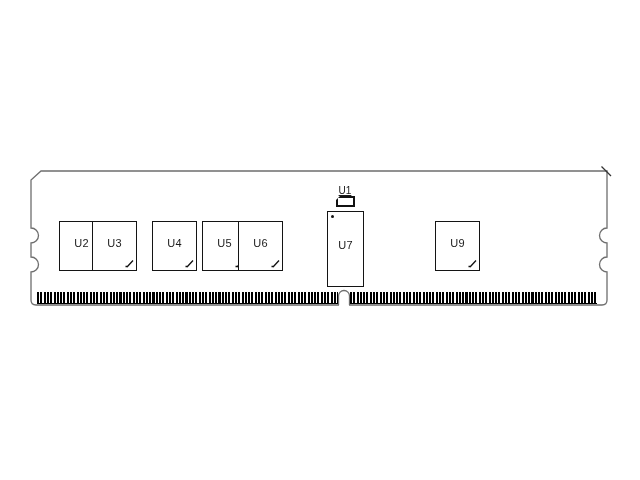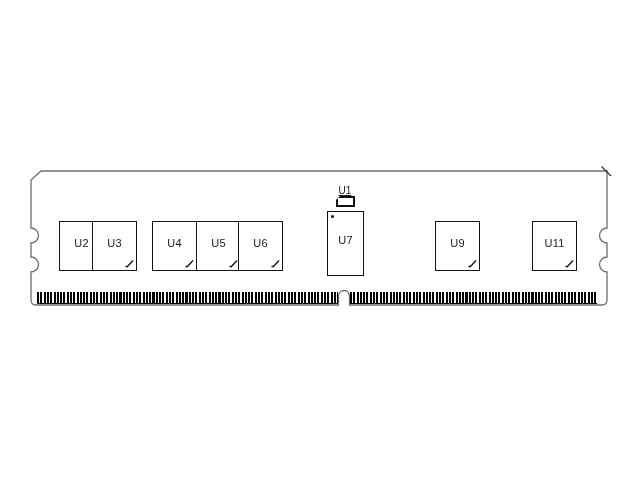--- a/index.html
+++ b/index.html
@@ -23,21 +23,21 @@
   .chip{
     position:absolute;box-sizing:border-box;
     border:1.6px solid #141414;background:#fff;z-index:2;
     display:flex;align-items:center;justify-content:center;
   }
   .chip-small{top:221px;width:45px;height:50px;}
   .chip-label{
     font-size:11px;color:#1a1a1a;letter-spacing:.2px;
     transform:translateY(-3px);
   }
-  .chip-tall{left:327px;top:211px;width:37px;height:65px;}
+  .chip-tall{left:327px;top:211px;width:37px;height:76px;}
   .chip-tall .chip-label{transform:translateY(-4.5px);}
   .pin1-dot{
     position:absolute;left:3px;top:3px;width:3px;height:3px;
     border-radius:50%;background:#141414;
   }
   .corner-mark{position:absolute;right:2px;bottom:2px;width:9px;height:9px;}
   
   .u1-label{
     position:absolute;left:333px;top:185px;width:24px;z-index:2;
     font-size:10px;color:#1a1a1a;text-align:center;
@@ -87,21 +87,21 @@
     <svg class="corner-mark" viewBox="0 0 9 9">
       <path d="M0.5,7.5 L3,7.5 M2,8 L8,1.5" stroke="#111" stroke-width="1.3" fill="none"></path>
       </svg>
   </div>
   <div class="chip chip-small" style="left:152px">
     <span class="chip-label">U4</span>
     <svg class="corner-mark" viewBox="0 0 9 9">
       <path d="M0.5,7.5 L3,7.5 M2,8 L8,1.5" stroke="#111" stroke-width="1.3" fill="none"></path>
       </svg>
   </div>
-  <div class="chip chip-small" style="left:196px">
+  <div class="chip chip-small" style="left:202px">
     <span class="chip-label">U5</span>
     <svg class="corner-mark" viewBox="0 0 9 9">
       <path d="M0.5,7.5 L3,7.5 M2,8 L8,1.5" stroke="#111" stroke-width="1.3" fill="none"></path>
       </svg>
   </div>
   <div class="chip chip-small" style="left:238px">
     <span class="chip-label">U6</span>
     <svg class="corner-mark" viewBox="0 0 9 9">
       <path d="M0.5,7.5 L3,7.5 M2,8 L8,1.5" stroke="#111" stroke-width="1.3" fill="none"></path>
       </svg>
@@ -111,20 +111,14 @@
     <span class="pin1-dot"></span>
     <span class="chip-label">U7</span>
   </div>
 
   <div class="chip chip-small" style="left:435px">
     <span class="chip-label">U9</span>
     <svg class="corner-mark" viewBox="0 0 9 9">
       <path d="M0.5,7.5 L3,7.5 M2,8 L8,1.5" stroke="#111" stroke-width="1.3" fill="none"></path>
       </svg>
   </div>
-  <div class="chip chip-small" style="left:532px">
-    <span class="chip-label">U11</span>
-    <svg class="corner-mark" viewBox="0 0 9 9">
-      <path d="M0.5,7.5 L3,7.5 M2,8 L8,1.5" stroke="#111" stroke-width="1.3" fill="none"></path>
-      </svg>
-  </div>
 
 </div>
 
 </body></html>

